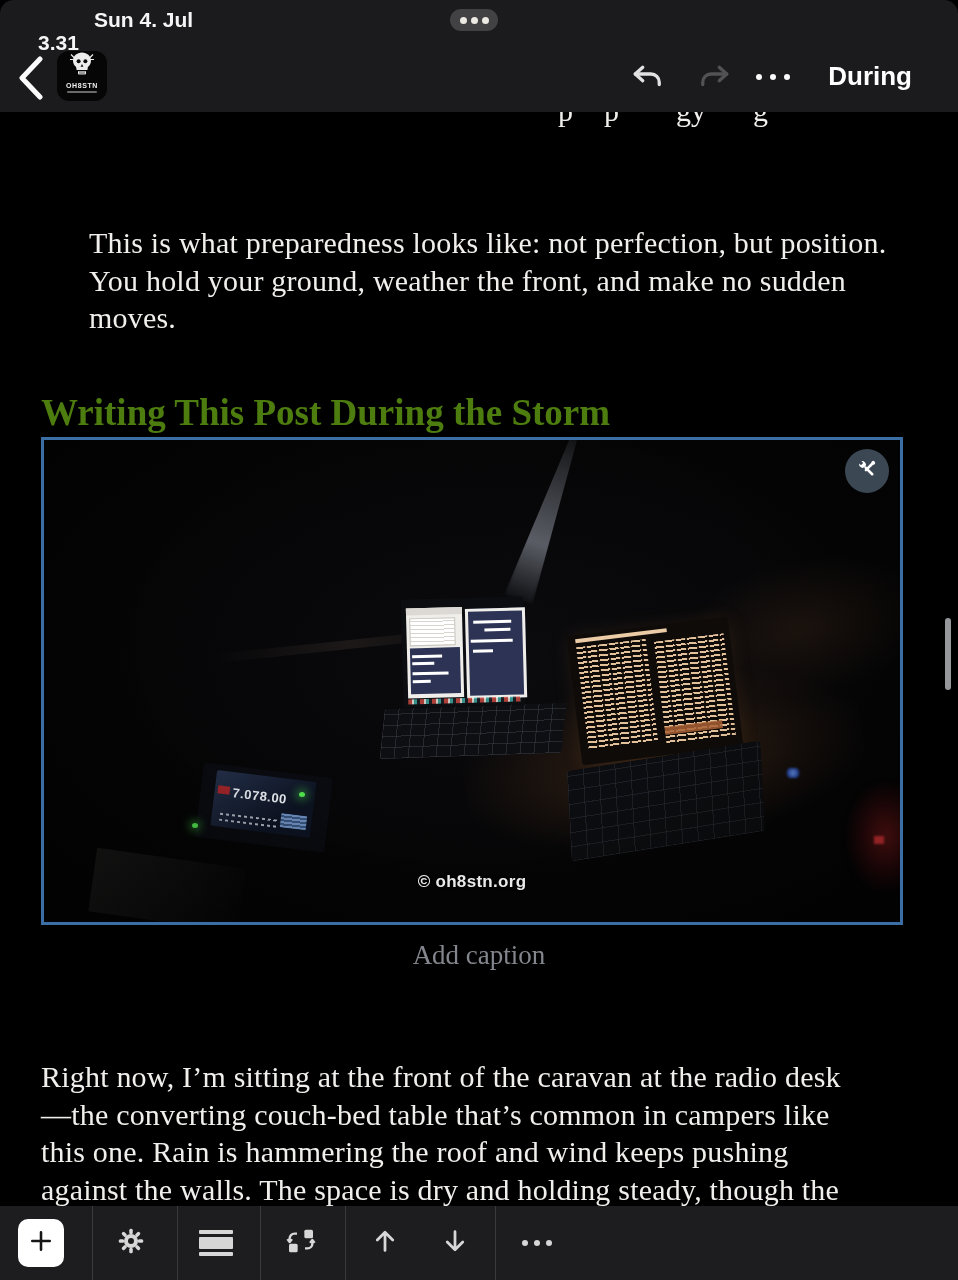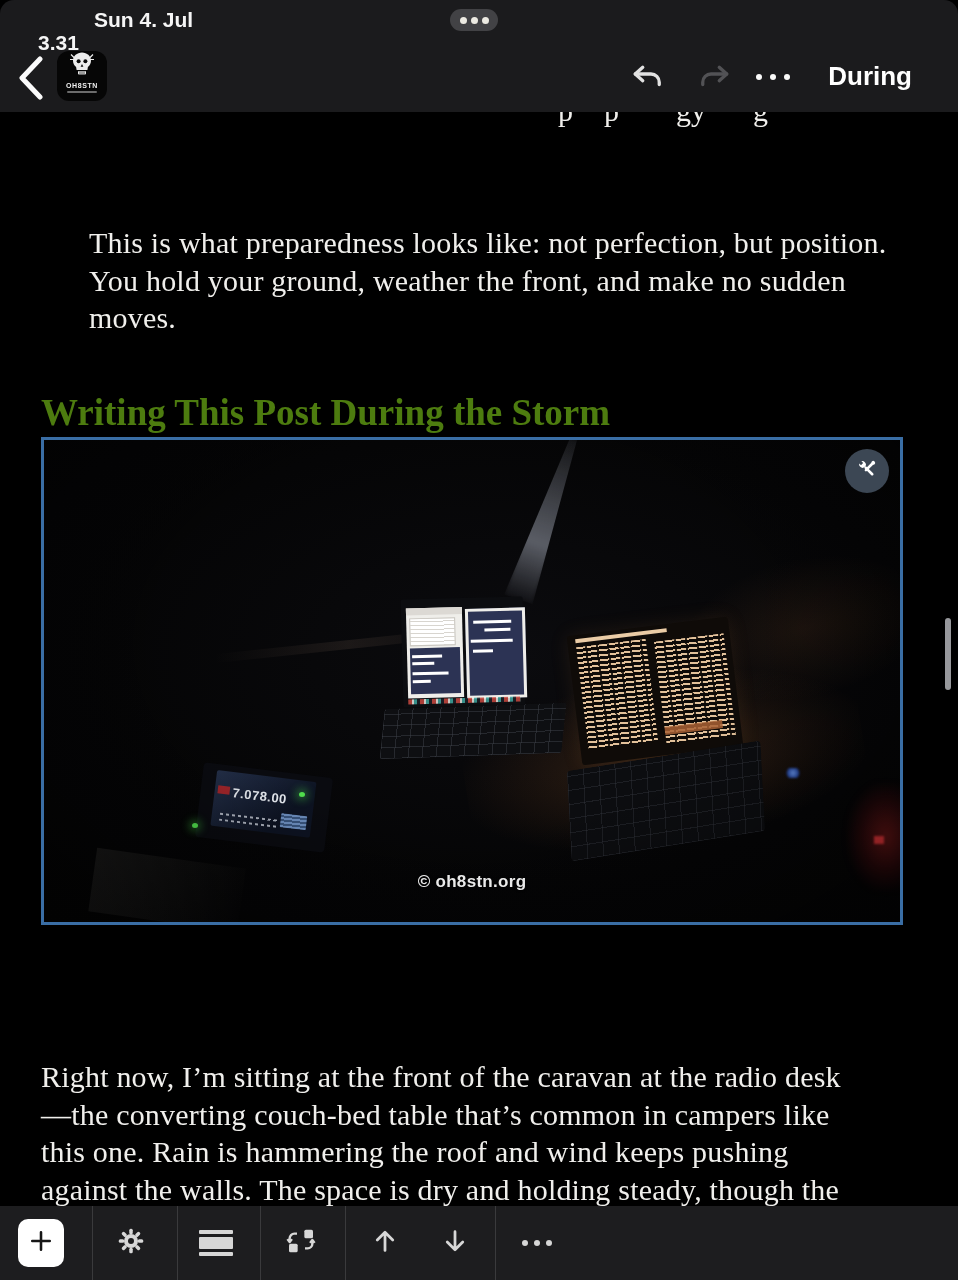--- a/index.html
+++ b/index.html
@@ -202,20 +202,21 @@
           <g transform="rotate(-45 12 12)">
             <circle cx="12" cy="6.2" r="3" fill="#ffffff"></circle>
             <rect x="10.6" y="2" width="2.8" height="3.6" fill="#3c4754"></rect>
             <rect x="10.8" y="9" width="2.4" height="11" rx="1.2" fill="#ffffff"></rect>
           </g>
         </svg>
       </span>
     </div>
   </div>
 
+  <div class="caption-line serif">Add caption</div>
 
   <div class="para p3 serif">Right now, I’m sitting at the front of the caravan at the radio desk<br>—the converting couch-bed table that’s common in campers like<br>this one. Rain is hammering the roof and wind keeps pushing<br>against the walls. The space is dry and holding steady, though the<br>temperature is on the cool side. Lightning flashes through the</div>
 
   <div class="scroll-thumb"></div>
 
   <div class="top-chrome">
     <div class="status-time">3.31</div>
     <div class="status-date">Sun 4. Jul</div>
     <div class="mt-pill">
         <i></i>

